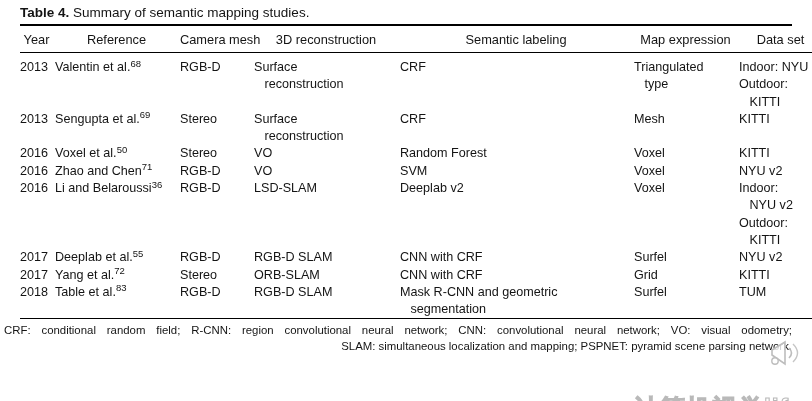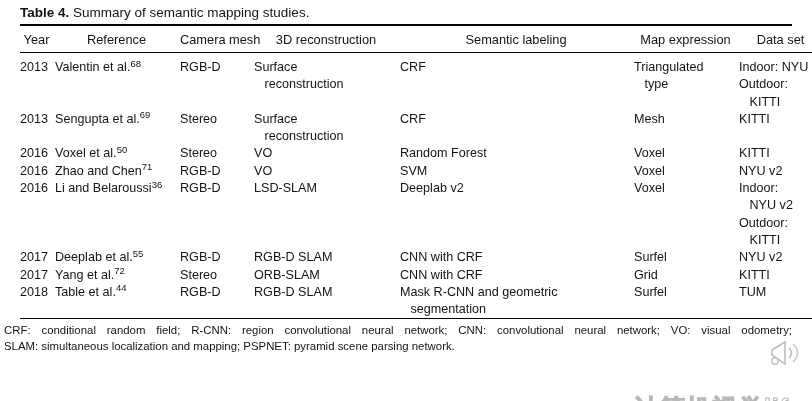--- a/index.html
+++ b/index.html
@@ -65,21 +65,21 @@
     font-size: 11.4px;
     line-height: 15.5px;
   }
   .footnote .fn-line1 {
     display: block;
     text-align: justify;
     text-align-last: justify;
   }
   .footnote .fn-line2 {
     display: block;
-    text-align: left;
+    text-align: right;
   }
   .watermark {
     position: absolute;
     top: 334px;
     right: 8px;
     display: flex;
     align-items: flex-end;
     gap: 12px;
     z-index: 5;
     pointer-events: none;
@@ -203,21 +203,21 @@
           <td><span>Yang et al.</span><sup class="cite">72</sup></td>
           <td>Stereo</td>
           <td>ORB-SLAM</td>
           <td>CNN with CRF</td>
           <td>Grid</td>
           <td>KITTI</td>
         </tr>
 
         <tr>
           <td>2018</td>
-          <td><span>Table et al.</span><sup class="cite">44</sup></td>
+          <td><span>Table et al.</span><sup class="cite">83</sup></td>
           <td>RGB-D</td>
           <td>RGB-D SLAM</td>
           <td>Mask R-CNN and geometric
    segmentation</td>
           <td>Surfel</td>
           <td>TUM</td>
         </tr>
 
 
       </tbody>

